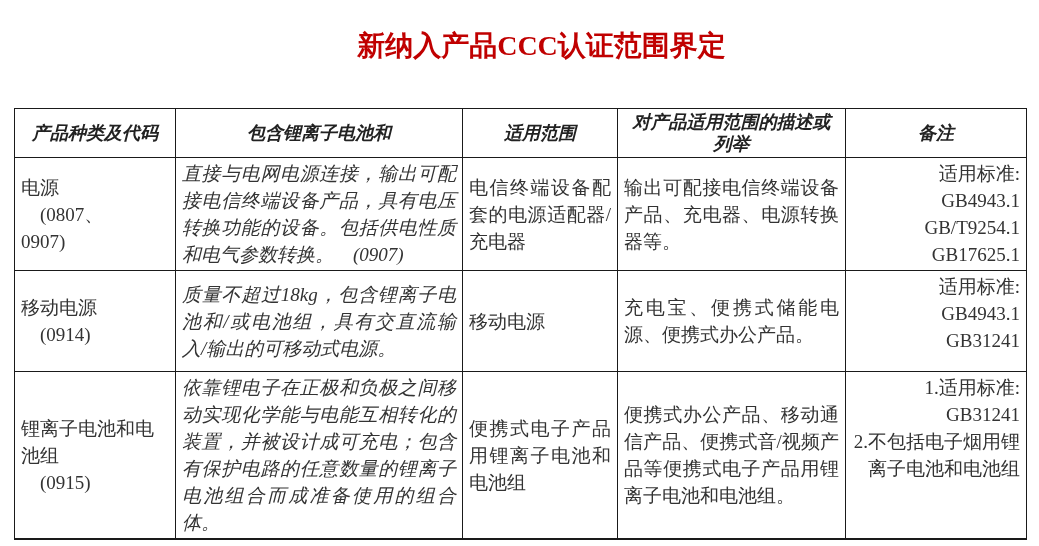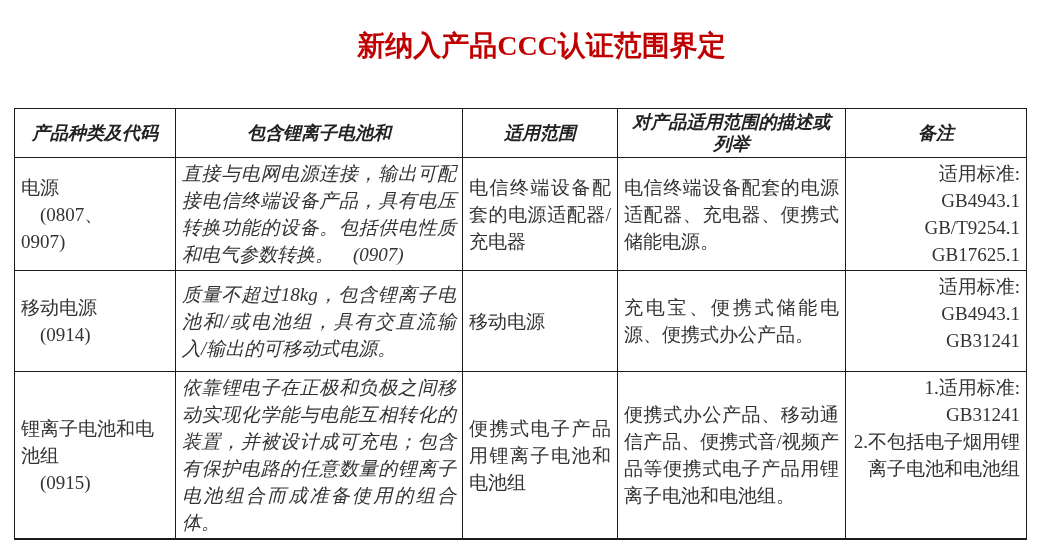--- a/index.html
+++ b/index.html
@@ -83,21 +83,21 @@
         <th>备注</th>
       </tr>
     </thead>
     <tbody>
       <tr class="row-1">
         <td class="c-cat">电源
 　(0807、
 0907)</td>
         <td class="c-desc">直接与电网电源连接，输出可配接电信终端设备产品，具有电压转换功能的设备。包括供电性质和电气参数转换。　(0907)</td>
         <td class="c-scope">电信终端设备配套的电源适配器/充电器</td>
-        <td class="c-detail">电信终端设备配套的电源适配器、充电器、便携式储能电源。</td>
+        <td class="c-detail">输出可配接电信终端设备产品、充电器、电源转换器等。</td>
         <td class="c-remark">适用标准:
 GB4943.1
 GB/T9254.1
 GB17625.1</td>
       </tr>
       <tr class="row-2">
         <td class="c-cat">移动电源
 　(0914)</td>
         <td class="c-desc">质量不超过18kg，包含锂离子电池和/或电池组，具有交直流输入/输出的可移动式电源。</td>
         <td class="c-scope">移动电源</td>

